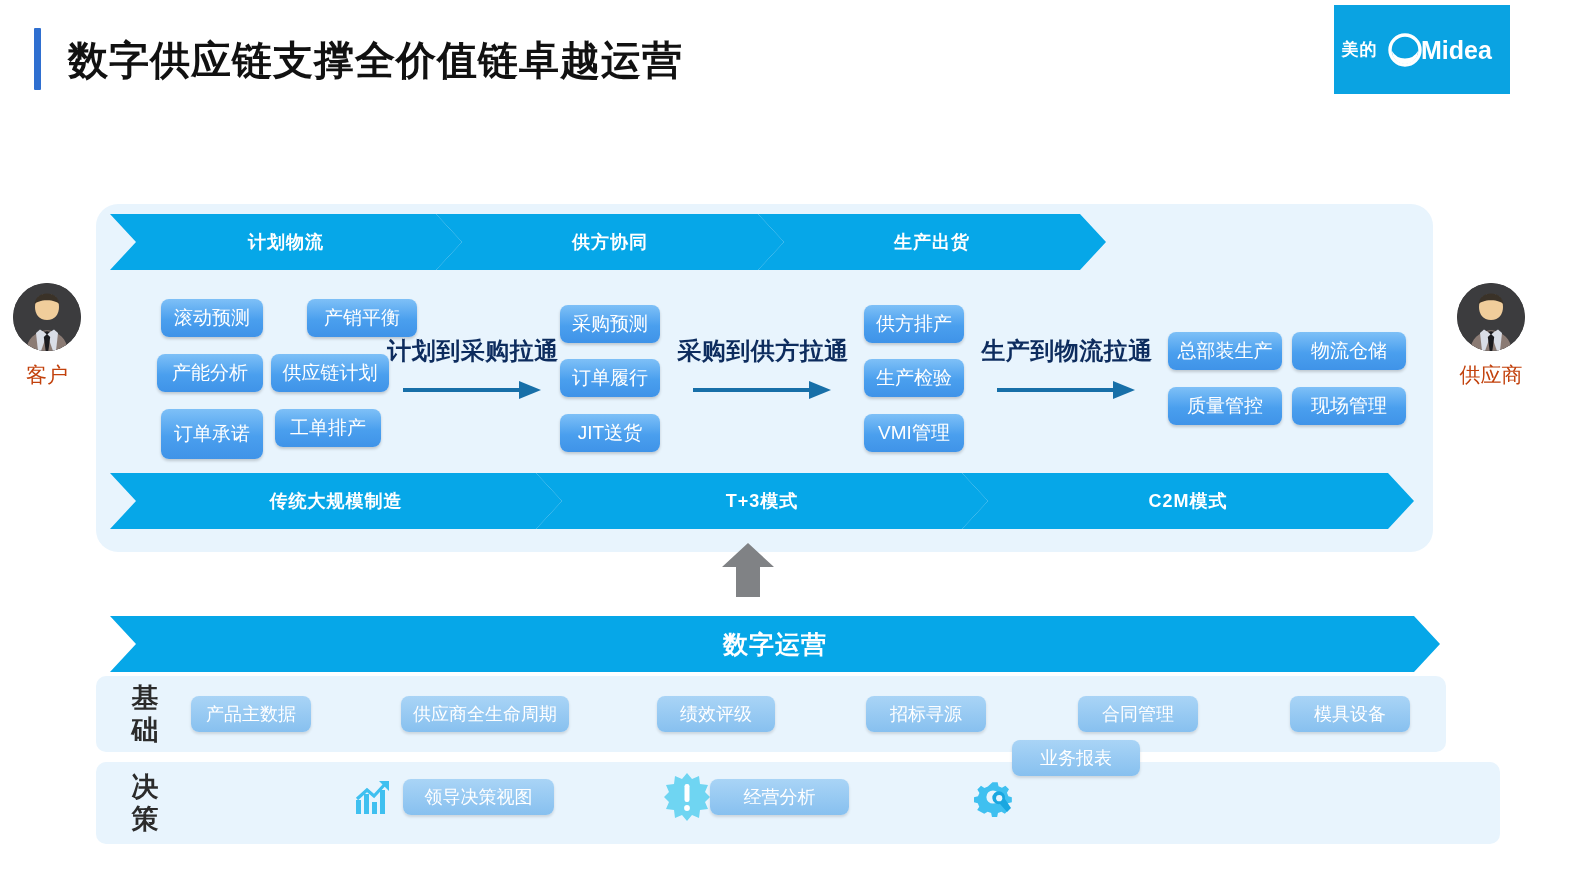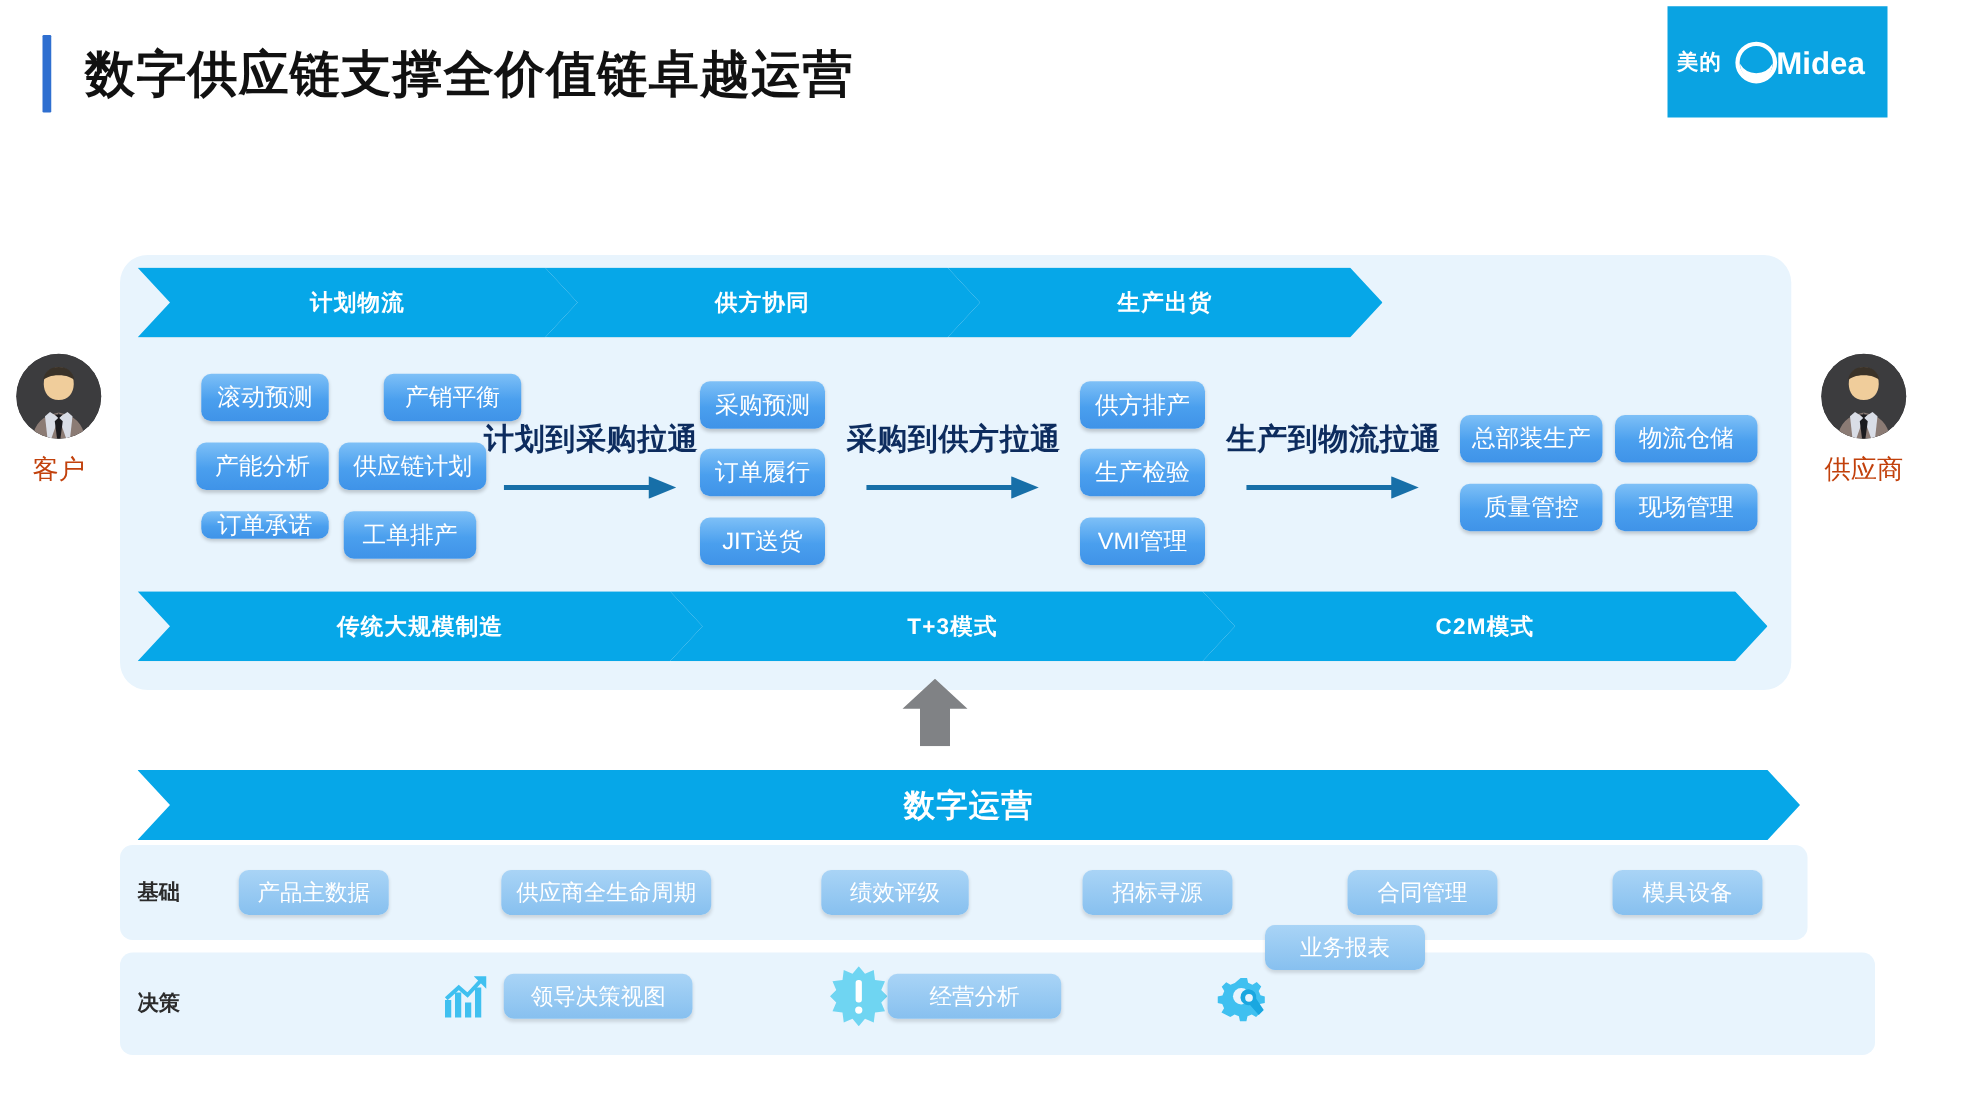--- a/index.html
+++ b/index.html
@@ -75,22 +75,22 @@
   .actor .avatar{width:68px;height:68px;border-radius:50%;margin:0 auto;overflow:hidden;background:#3a3a3c;}
   .actor .alabel{margin-top:10px;font-size:21px;font-weight:400;color:#c2410c;}
 
   
   #up-arrow{left:714px;top:543px;}
 
   
   .band{position:absolute;background:#e8f4fd;border-radius:10px;}
   #base-band{left:96px;top:676px;width:1350px;height:76px;}
   #dec-band{left:96px;top:762px;width:1404px;height:82px;}
-  .band-label{position:absolute;left:14px;top:50%;transform:translateY(-50%);
-              font-size:17px;font-weight:700;color:#2b2b2b;line-height:32px;width:34px;text-align:center;}
+  .band-label{position:absolute;left:32px;top:50%;transform:translateY(-50%);
+              font-size:27px;font-weight:700;color:#2b2b2b;line-height:32px;width:34px;text-align:center;}
   .icon-slot{position:absolute;display:flex;align-items:center;}
 </style>
 </head>
 <body>
 
 <div class="abs" id="title-bar"></div>
 <div class="abs" id="page-title">数字供应链支撑全价值链卓越运营</div>
 
 <div class="abs" id="brand-logo">
   <span class="cn">美的</span>
@@ -146,21 +146,21 @@
   </div>
   <div class="chev last" style="width:348px;">
     <span>生产出货</span>
   </div>
 </div>
 
 <div class="pill" style="left:161px;top:299px;width:102px;height:38px;">滚动预测</div>
 <div class="pill" style="left:275px;top:299px;width:110px;height:38px;margin-left:32px;">产销平衡</div>
 <div class="pill" style="left:157px;top:354px;width:106px;height:38px;">产能分析</div>
 <div class="pill" style="left:271px;top:354px;width:118px;height:38px;text-align:center;">供应链计划</div>
-<div class="pill" style="left:161px;top:409px;width:102px;height:22px;">订单承诺</div>
+<div class="pill" style="left:161px;top:409px;width:102px;height:50px;">订单承诺</div>
 <div class="pill" style="left:275px;top:409px;width:106px;height:38px;">工单排产</div>
 
 <div class="pill" style="left:560px;top:305px;width:100px;height:38px;">采购预测</div>
 <div class="pill" style="left:560px;top:359px;width:100px;height:38px;">订单履行</div>
 <div class="pill" style="left:560px;top:414px;width:100px;height:38px;">JIT送货</div>
 
 <div class="pill" style="left:864px;top:305px;width:100px;height:38px;">供方排产</div>
 <div class="pill" style="left:864px;top:359px;width:100px;height:38px;">生产检验</div>
 <div class="pill" style="left:864px;top:414px;width:100px;height:38px;">VMI管理</div>
 

